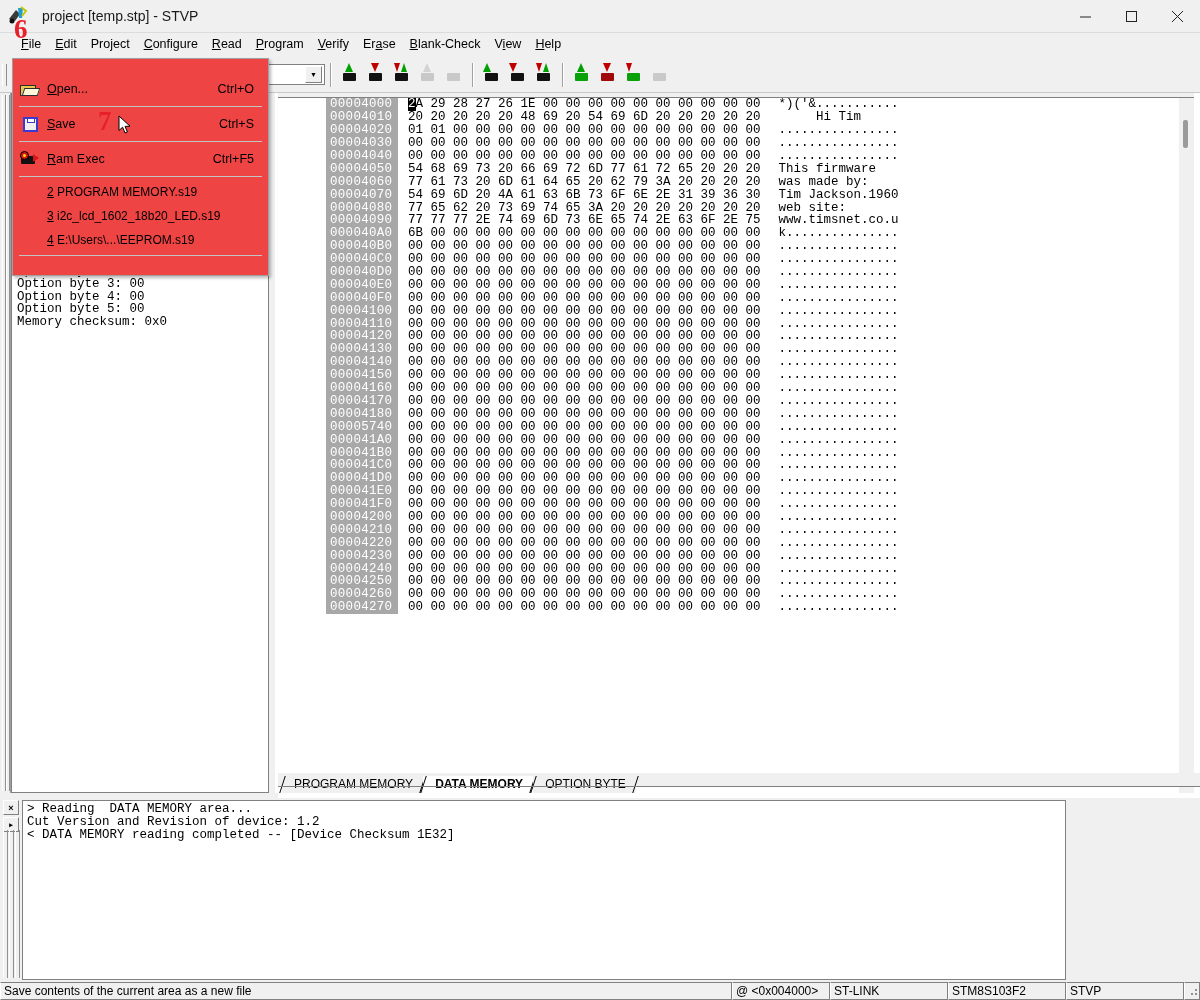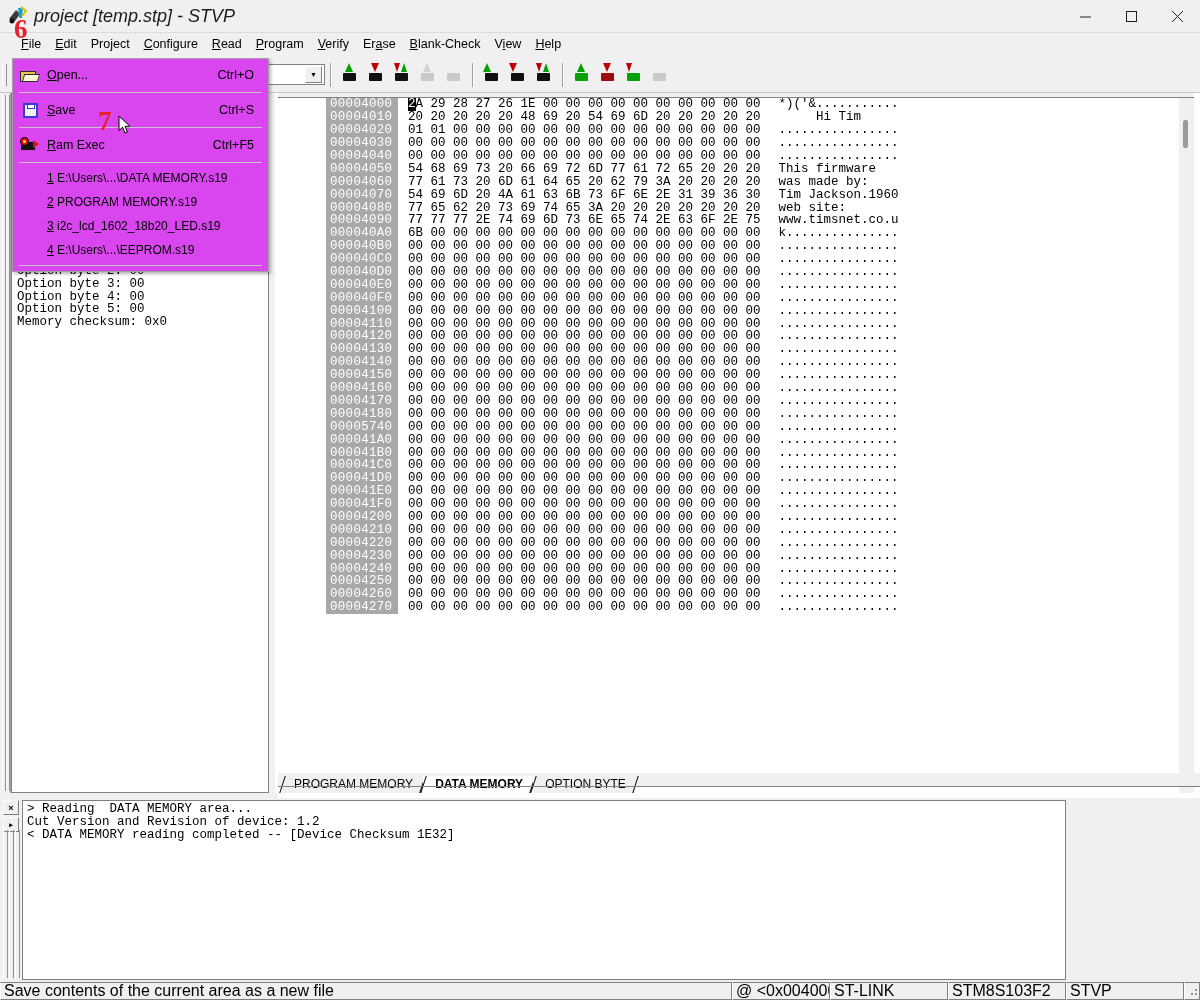--- a/index.html
+++ b/index.html
@@ -12,21 +12,21 @@
   }
   .app{position:relative;width:1200px;height:1000px;background:#f0f0f0;}
 
   
   .titlebar{
     position:absolute;left:0;top:0;width:1200px;height:32px;
     background:#f0f0f0;border-bottom:1px solid #dcdcdc;
     display:flex;align-items:center;
   }
   .title-icon{width:26px;height:22px;margin-left:6px;position:relative;flex:none;}
-  .title-text{font-size:18px;color:#1a1a1a;margin-left:2px;font-style:italic;}
+  .title-text{font-size:14px;color:#1a1a1a;margin-left:10px;}
   .winbtns{margin-left:auto;display:flex;height:32px;}
   .winbtn{width:46px;height:32px;display:flex;align-items:center;justify-content:center;font-size:13px;color:#222;}
 
   
   .menubar{
     position:absolute;left:0;top:33px;width:1200px;height:22px;
     background:#f0f0f0;display:flex;align-items:center;padding-left:14px;
     box-sizing:border-box;
   }
   .menuitem{font-size:12.5px;color:#000;padding:2px 7px;white-space:nowrap;}
@@ -151,37 +151,37 @@
   }
 
   
   .statusbar{
     position:absolute;left:0;top:982px;width:1200px;height:18px;background:#f0f0f0;
     display:flex;align-items:stretch;box-sizing:border-box;
   }
   .sb-cell{
     border:1px solid #fff;border-right-color:#808080;border-bottom-color:#808080;
     border-top-color:#808080;
-    font-size:16px;line-height:14px;padding:1px 3px;box-sizing:border-box;
+    font-size:12px;line-height:14px;padding:1px 3px;box-sizing:border-box;
     overflow:hidden;white-space:nowrap;
   }
   .sb-main{flex:1;}
   .sb-w1{width:98px;}
   .sb-w2{width:118px;}
   .sb-w3{width:118px;}
   .sb-w4{width:118px;}
   .sb-grip{width:16px;position:relative;}
   .sb-grip i{position:absolute;background:#909090;width:2px;height:2px;}
 
   
   .menupop{
     position:absolute;left:12px;top:58px;width:257px;
-    background:#d946ef;border:1px solid #a0a0a0;
+    background:#ef4444;border:1px solid #a0a0a0;
     box-shadow:2px 2px 3px rgba(0,0,0,0.28);
-    padding:2px 0;box-sizing:border-box;z-index:50;
+    padding:16px 0;box-sizing:border-box;z-index:50;
   }
   .mi{
     height:28px;display:flex;align-items:center;position:relative;
     font-size:12.5px;color:#000;padding:0 10px 0 0;
   }
   .mi .ic{width:34px;height:28px;display:flex;align-items:center;justify-content:center;flex:none;}
   .mi .lbl{flex:1;}
   .mi .acc{color:#000;font-size:12.5px;padding-right:4px;}
   .mi.hl{background:#0a64c8;color:#fff;}
   .mi.hl .acc{color:#fff;}
@@ -489,24 +489,20 @@
             <div class="ar"></div>
           </div>
       </div>
       <div class="lbl"><u>R</u>am Exec</div>
       <div class="acc">Ctrl+F5</div>
     </div>
     <div class="misep"></div>
 
     <div class="mi recent">
       <div class="ic"></div>
-      <div class="lbl"><u>1</u>&nbsp;<span>E:\Users\...\DATA MEMORY.s19</span></div>
-    </div>
-    <div class="mi recent">
-      <div class="ic"></div>
       <div class="lbl"><u>2</u>&nbsp;<span>PROGRAM MEMORY.s19</span></div>
     </div>
     <div class="mi recent">
       <div class="ic"></div>
       <div class="lbl"><u>3</u>&nbsp;<span>i2c_lcd_1602_18b20_LED.s19</span></div>
     </div>
     <div class="mi recent">
       <div class="ic"></div>
       <div class="lbl"><u>4</u>&nbsp;<span>E:\Users\...\EEPROM.s19</span></div>
     </div>

